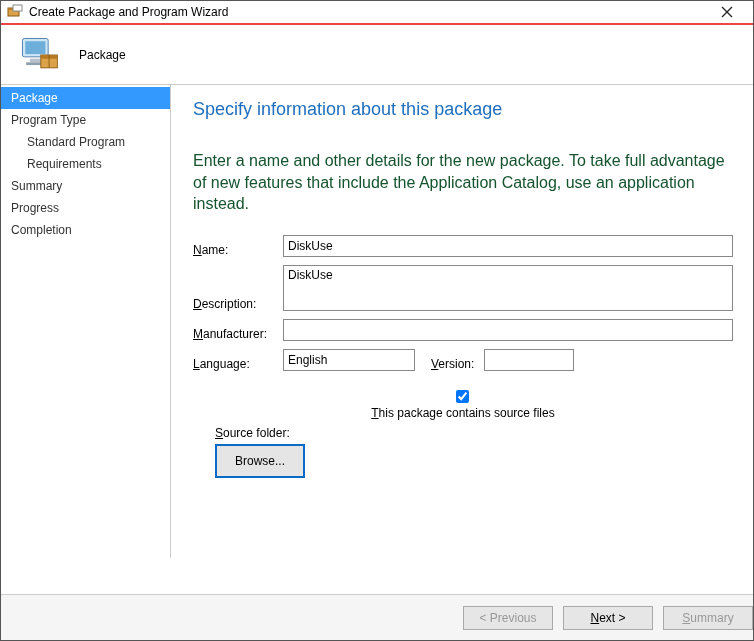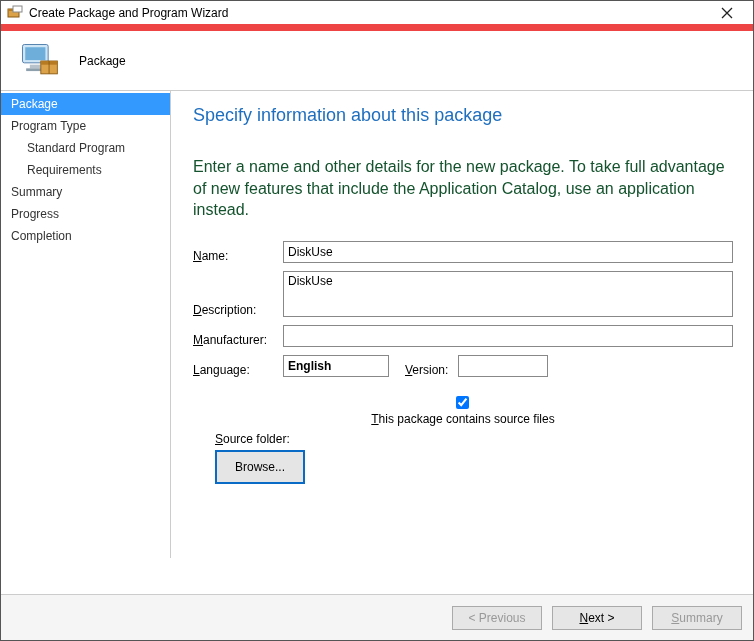--- a/index.html
+++ b/index.html
@@ -12,25 +12,25 @@
   }
   .window {
     width: 754px;
     height: 641px;
     border: 1px solid #555;
     display: flex;
     flex-direction: column;
     position: relative;
   }
   .titlebar {
-    height: 30px;
+    height: 24px;
     display: flex;
     align-items: center;
     padding: 0 6px;
-    border-bottom: 7px solid #ef4444;
+    border-bottom: 2px solid #ef4444;
     background: #fff;
   }
   .titlebar .app-icon {
     width: 16px; height: 16px;
     margin-right: 6px;
   }
   .titlebar .title { flex: 1; }
   .titlebar .close {
     width: 40px; height: 28px;
     display: flex; align-items: center; justify-content: center;
@@ -107,21 +107,21 @@
   .form-row textarea {
     flex: 1;
     height: 46px;
     border: 1px solid #888;
     padding: 2px 4px;
     font-family: inherit;
     font-size: 12px;
     resize: none;
     overflow-y: scroll;
   }
-  .lang-row input.lang { width: 106px; flex: none; font-weight: bold; }
+  .lang-row input.lang { width: 132px; flex: none; }
   .lang-row .vlabel { margin: 0 10px 0 16px; padding-top:3px; }
   .lang-row input.ver { width: 90px; flex: none; }
   .check-row {
     margin: 8px 0 6px 0;
     display: flex;
     align-items: center;
     flex-direction: column;
   }
   .check-row input { margin-right: 6px; }
   .source-block {
@@ -161,21 +161,21 @@
     font-size: 12px;
     cursor: default;
   }
   .footer {
     height: 46px;
     border-top: 1px solid #ccc;
     display: flex;
     align-items: center;
     justify-content: flex-end;
     gap: 10px;
-    padding: 0 11px;
+    padding: 0 0;
     background: #f5f5f5;
     margin-top: 36px;
   }
   .footer button {
     width: 90px; height: 24px;
     border: 1px solid #aaa;
     background: #e6e6e6;
     font-family: inherit;
     font-size: 12px;
   }

